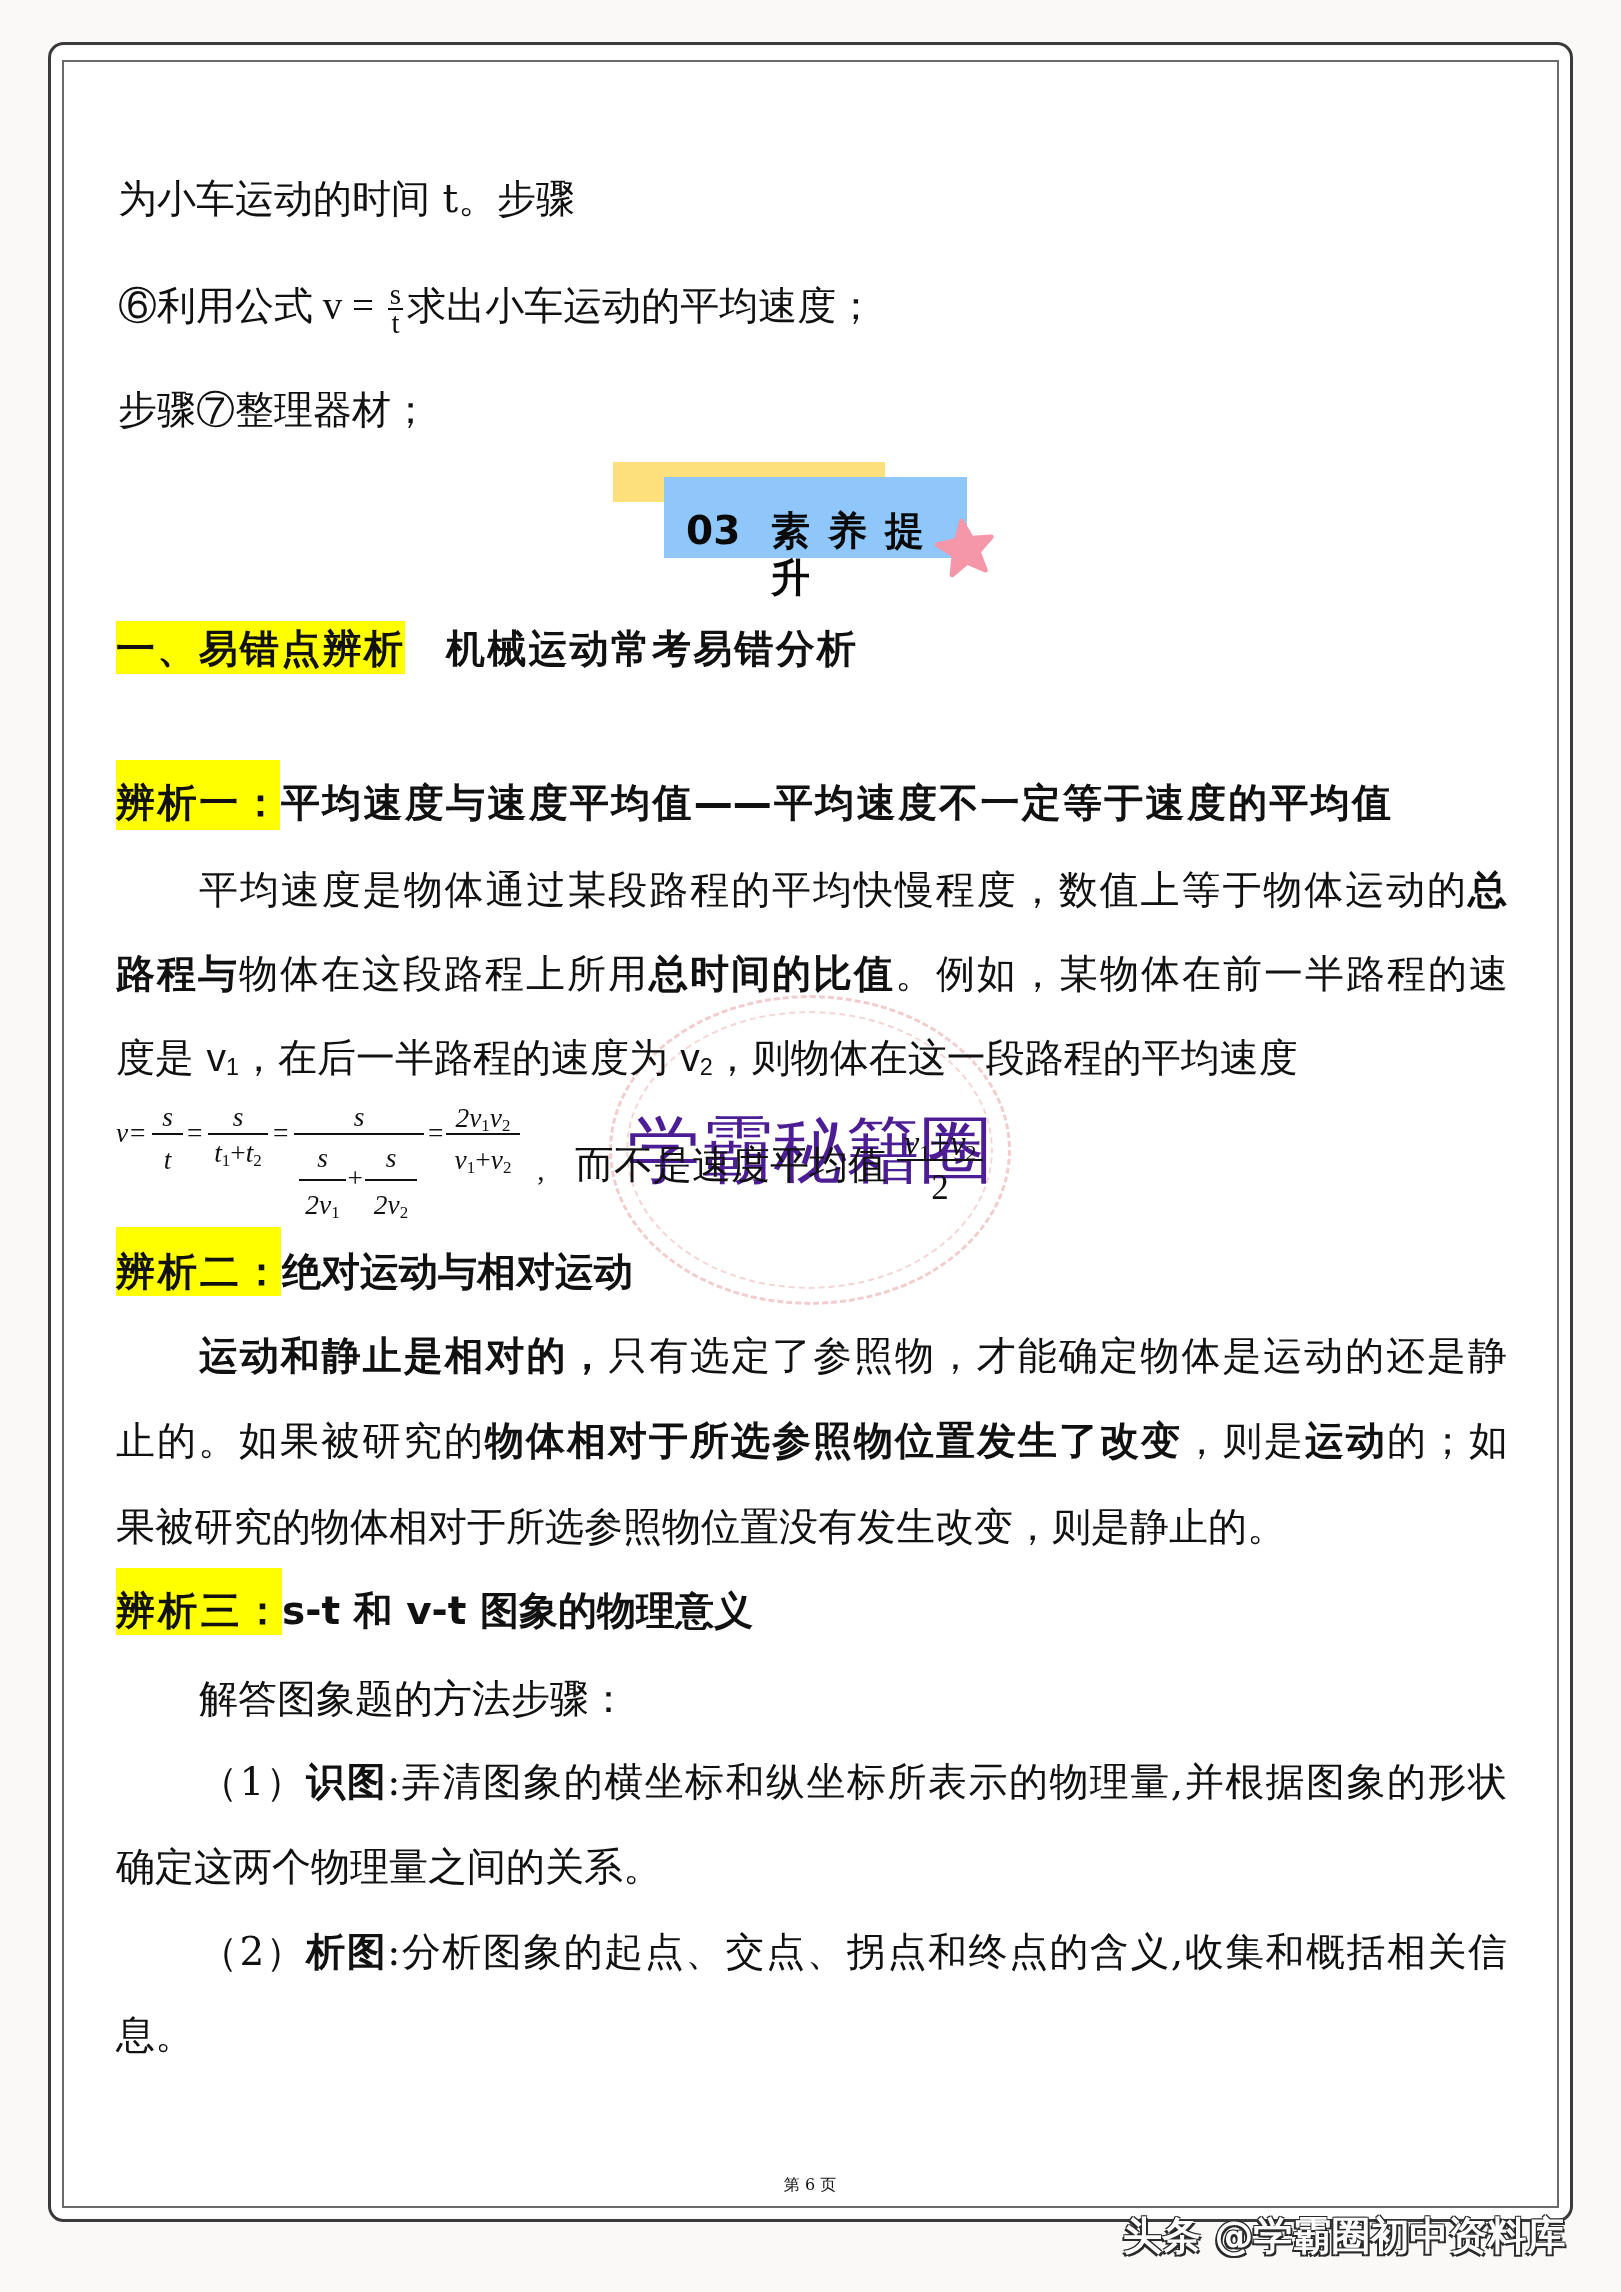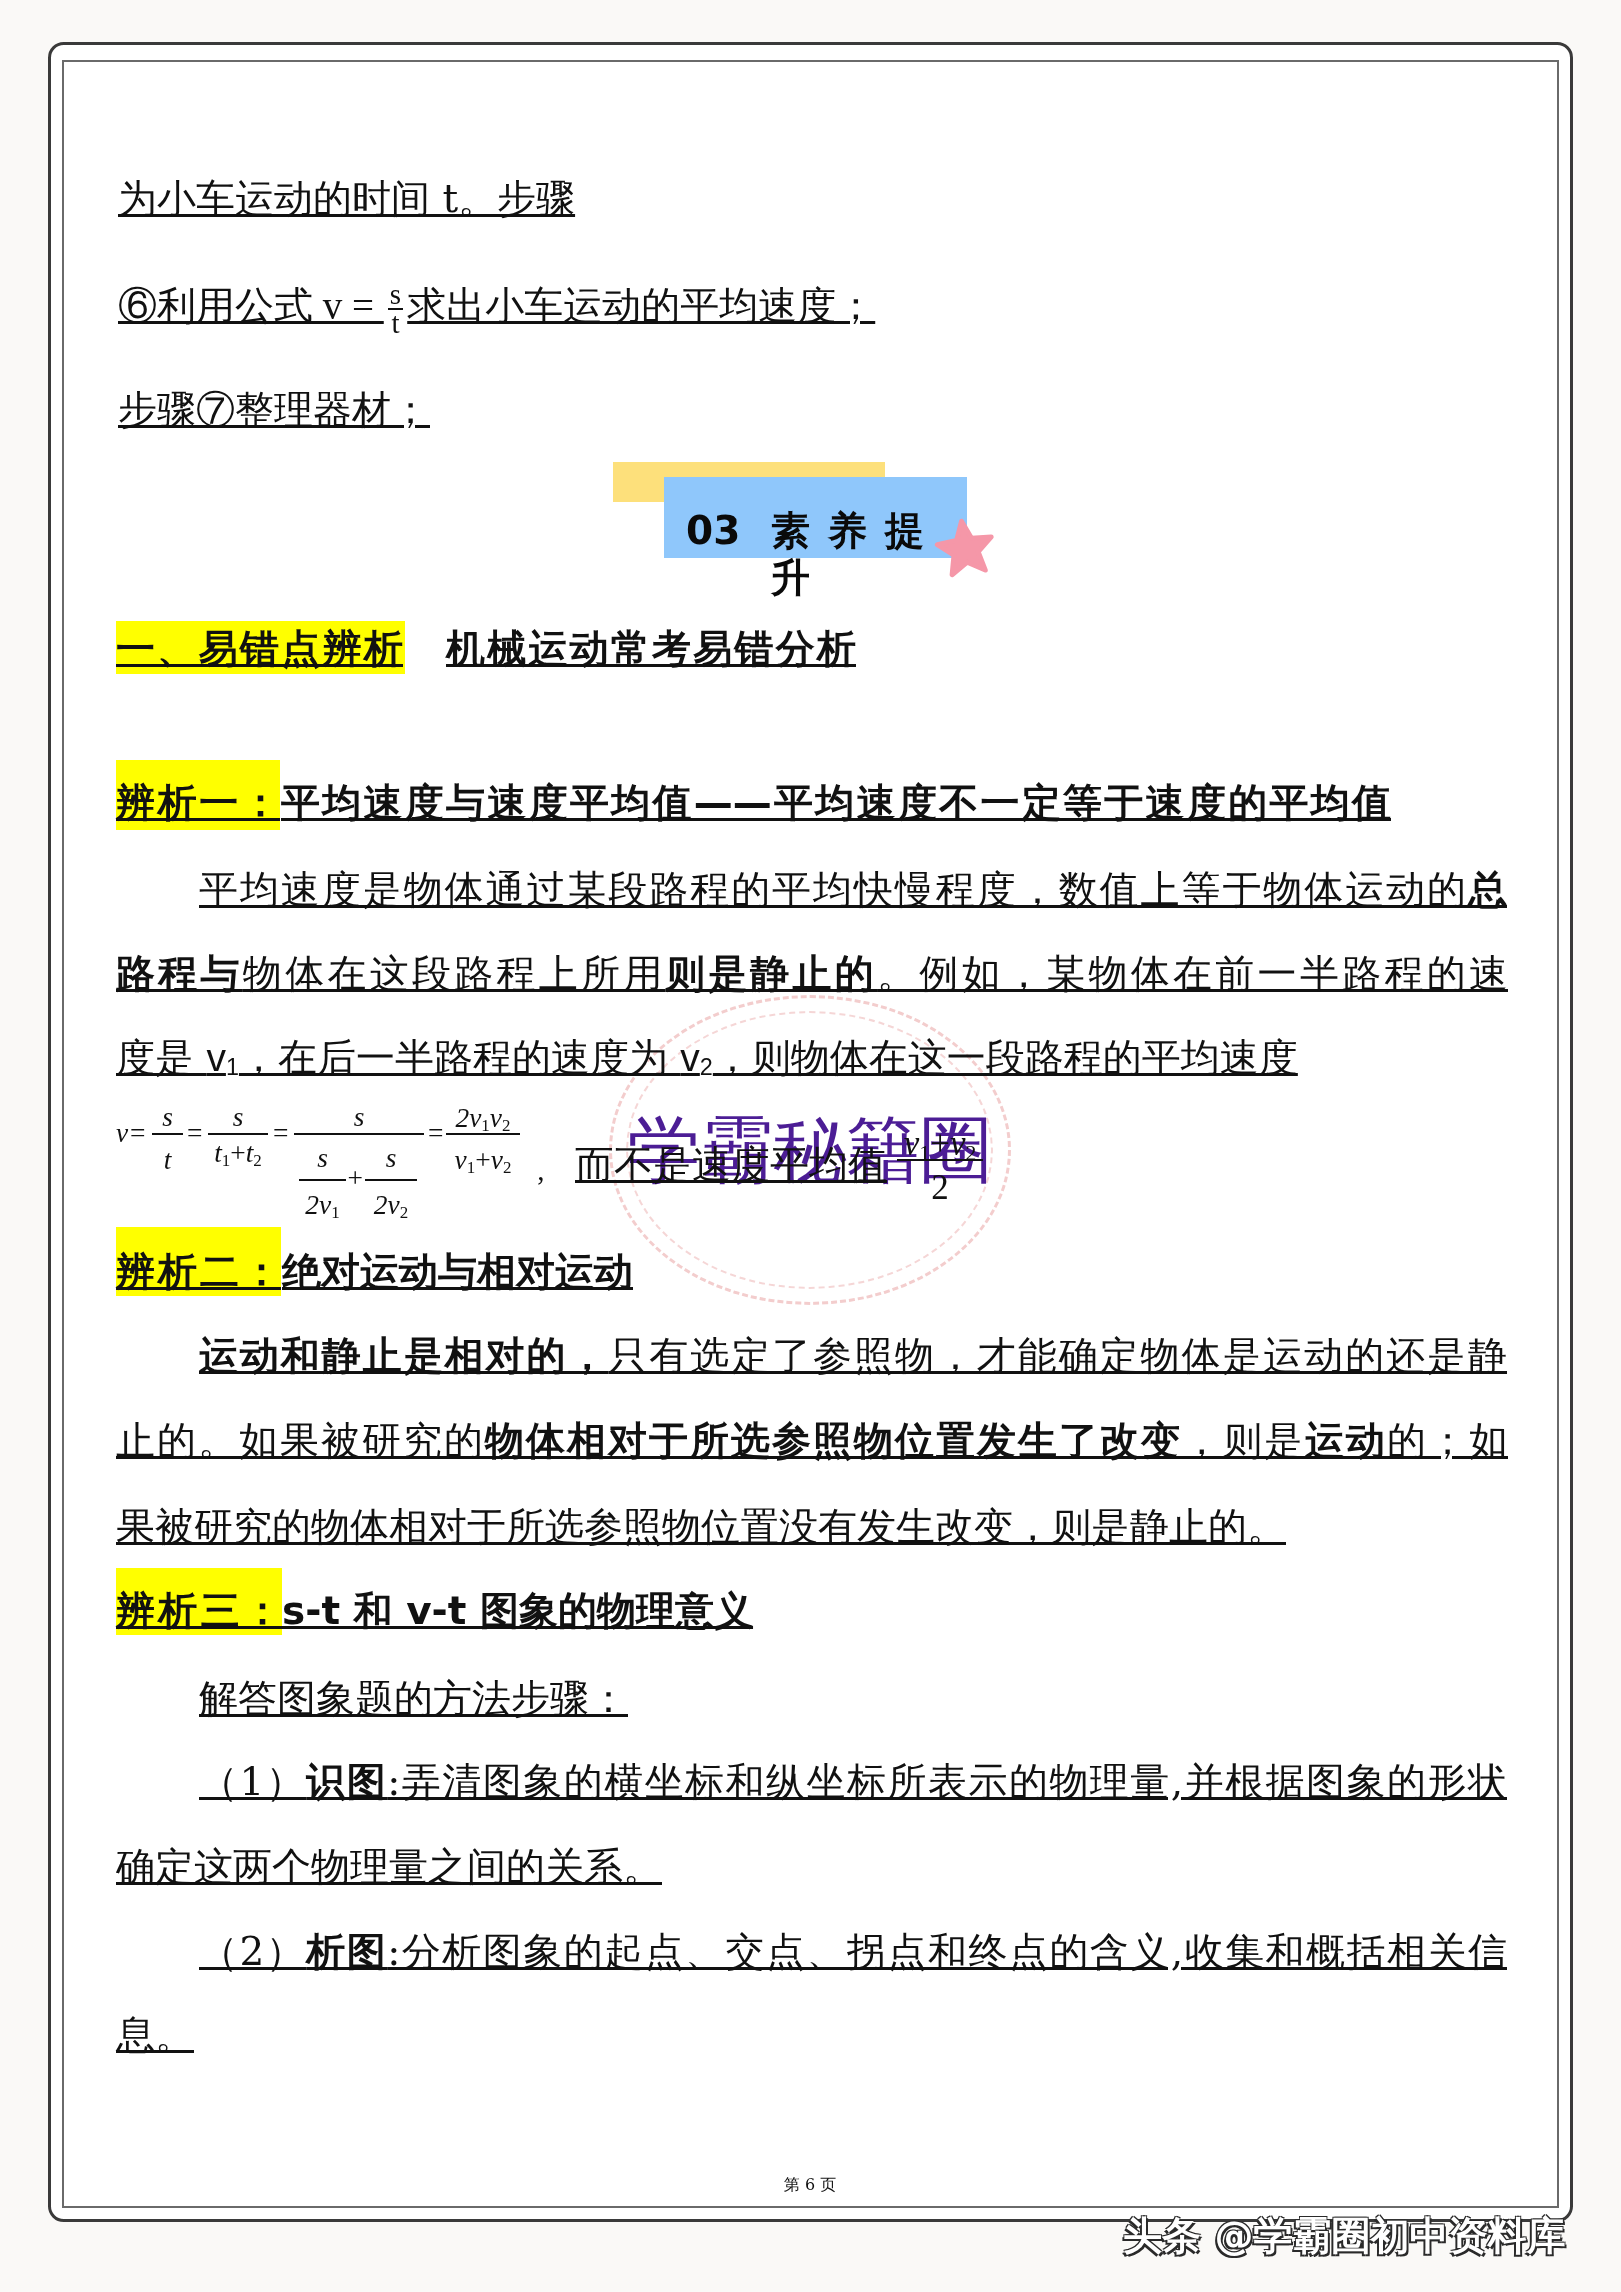--- a/index.html
+++ b/index.html
@@ -1,19 +1,19 @@
 <!DOCTYPE html>
 <html><head>
 <meta charset="utf-8">
 <style>
 html,body{margin:0;padding:0;}
 body{width:1621px;height:2293px;position:relative;overflow:hidden;background:#faf9f7;color:#111;font-family:"DejaVu Serif","Liberation Serif",serif;}
 .outer-frame{position:absolute;left:48px;top:42px;width:1525px;height:2180px;border:3.9px solid #3a3a3a;border-radius:15.7px;box-sizing:border-box;background:#fff;}
 .inner-frame{position:absolute;left:62px;top:60px;width:1497px;height:2148px;border:2px solid #6a6a6a;box-sizing:border-box;background:#fff;}
-.ln{position:absolute;height:51px;line-height:51px;font-size:39px;white-space:nowrap;z-index:3;font-family:"DejaVu Serif","Liberation Serif",serif;text-decoration:underline;}
+.ln{position:absolute;height:51px;line-height:51px;font-size:39px;white-space:nowrap;z-index:3;font-family:"DejaVu Serif","Liberation Serif",serif;}
 .just{white-space:normal;text-align:justify;text-align-last:justify;overflow:visible;}
 .hei{font-family:"DejaVu Sans","Liberation Sans",sans-serif;font-weight:bold;}
 .b{font-family:"DejaVu Sans","Liberation Sans",sans-serif;font-weight:bold;}
 .lat{font-family:"Liberation Sans","DejaVu Sans",sans-serif;}
 .ln sub{font-size:60%;vertical-align:-0.18em;line-height:0;}
 .hl{position:absolute;background:#ffff00;z-index:2;}
 
 .badge-bar{position:absolute;left:613px;top:462px;width:272px;height:40px;background:#fde07b;z-index:2;}
 .badge-box{position:absolute;left:664px;top:477px;width:303px;height:81px;background:#8fc7fb;z-index:2;}
 .badge-txt{position:absolute;top:507px;height:47px;line-height:47px;font-size:39px;z-index:3;font-family:"DejaVu Sans","Liberation Sans",sans-serif;font-weight:bold;color:#0a0a0a;white-space:nowrap;}
@@ -68,21 +68,21 @@
 
 <div class="hl" style="left: 116px; top: 621px; width: 289px; height: 53px; background: rgb(255, 255, 0);"></div>
 <div class="ln hei just" style="left:116px;top:623px;width:287px">一、易错点辨析</div>
 <div class="ln hei just" style="left:446px;top:623px;width:410px">机械运动常考易错分析</div>
 
 <div class="hl" style="left: 116px; top: 760px; width: 164px; height: 70px; background: rgb(255, 255, 0);"></div>
 <div class="ln hei just" style="left:116px;top:777px;width:164px">辨析一：</div>
 <div class="ln hei just" style="left:281px;top:777px;width:1110px">平均速度与速度平均值——平均速度不一定等于速度的平均值</div>
 
 <div class="ln just" style="left:199px;top:864px;width:1308px"><span>平均速度是物体通过某段路程的平均快慢程度，数值上等于物体运动的</span><span class="b">总</span></div>
-<div class="ln just" style="left:116px;top:948px;width:1392px"><span class="b">路程与</span><span>物体在这段路程上所用</span><span class="b">则是静止的</span><span>。例如，某物体在前一半路程的速</span></div>
+<div class="ln just" style="left:116px;top:948px;width:1392px"><span class="b">路程与</span><span>物体在这段路程上所用</span><span class="b">总时间的比值</span><span>。例如，某物体在前一半路程的速</span></div>
 <div class="ln" style="left:116px;top:1032px"><span>度是 </span><span class="lat">v</span><sub class="lat">1</sub><span>，在后一半路程的速度为 </span><span class="lat">v</span><sub class="lat">2</sub><span>，则物体在这一段路程的平均速度</span></div>
 
 <div>
   <div class="mf" style="left:116px;top:1120px">v=</div>
 
   <div class="mf" style="left:152px;top:1104px;width:31px">s</div>
   <div class="mbar" style="left:152px;top:1133px;width:31px"></div>
   <div class="mf" style="left:152px;top:1147px;width:31px">t</div>
   <div class="mf" style="left:184px;top:1120px;width:21.6px"><span class="op">=</span></div>
 

